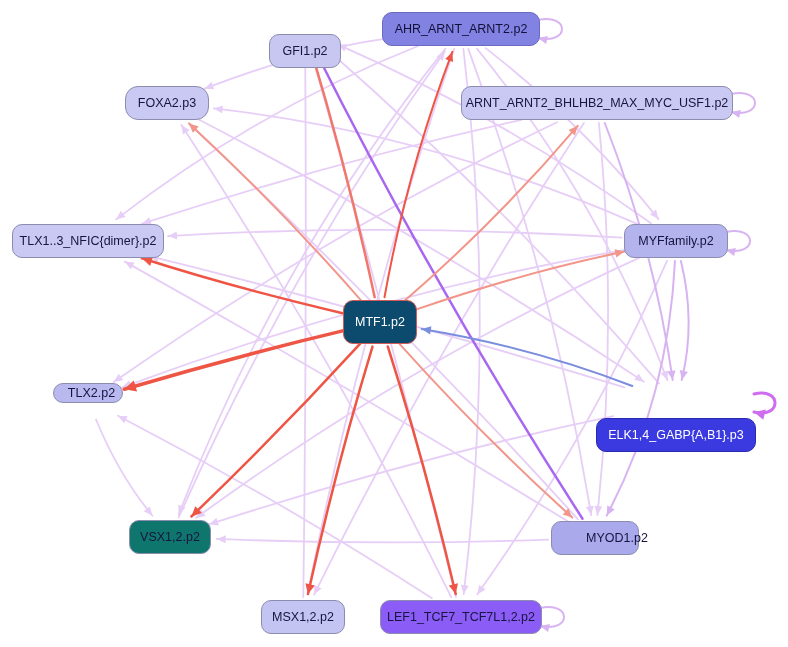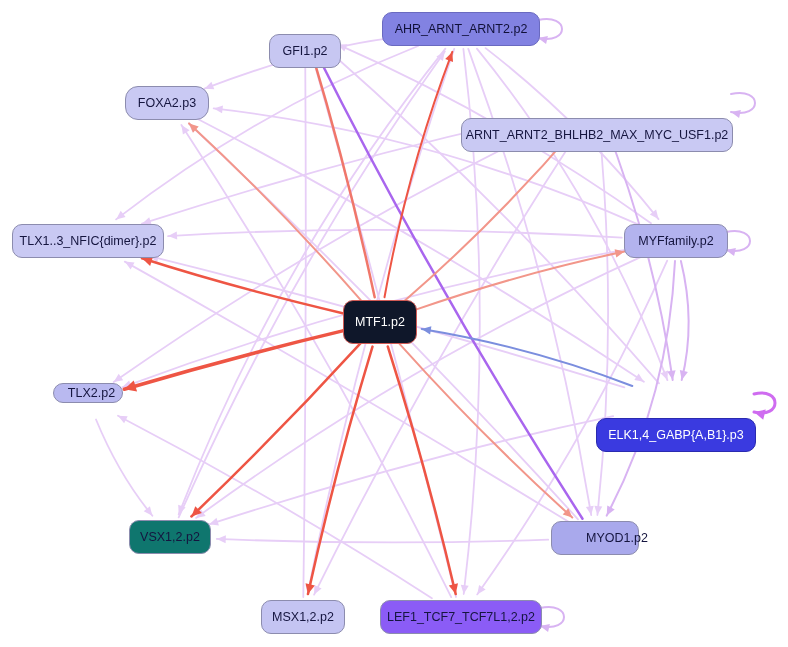--- a/index.html
+++ b/index.html
@@ -131,24 +131,24 @@
       <polygon points="191.4,516.5 195.3,506.2 201.9,513.0" fill="#ee5544"></polygon>
       <path d="M 372.5 346.6 Q 335.7 468.0 308.0 594.1" fill="none" stroke="#ee5544" stroke-width="2.5" stroke-linecap="round"></path>
       <polygon points="308.0,594.1 305.5,583.3 314.8,585.4" fill="#ee5544"></polygon>
       <path d="M 387.8 346.5 Q 426.3 467.9 455.7 594.0" fill="none" stroke="#ee5544" stroke-width="2.5" stroke-linecap="round"></path>
       <polygon points="455.7,594.0 448.8,585.4 458.0,583.2" fill="#ee5544"></polygon>
     </svg>
   <div class="node-layer">
       <div class="node" style="left: 269px; top: 13px; width: 72px; height: 34px; background: rgb(199, 199, 242); border-color: rgb(140, 140, 174); color: rgb(21, 21, 63); margin-top: 21px;">GFI1.p2</div>
       <div class="node" style="left: 382px; top: 12px; width: 158px; height: 34px; background: rgb(130, 130, 226); border-color: rgb(106, 106, 192); color: rgb(16, 16, 56);">AHR_ARNT_ARNT2.p2</div>
       <div class="node" style="left: 125px; top: 86px; width: 84px; height: 34px; background: rgb(201, 201, 243); border-color: rgb(140, 140, 174); color: rgb(21, 21, 63); border-radius: 13px;">FOXA2.p3</div>
-      <div class="node" style="left: 461px; top: 86px; width: 272px; height: 34px; background: rgb(201, 201, 243); border-color: rgb(140, 140, 174); color: rgb(21, 21, 63); margin-top: 32px;">ARNT_ARNT2_BHLHB2_MAX_MYC_USF1.p2</div>
+      <div class="node" style="left: 461px; top: 86px; width: 272px; height: 34px; background: rgb(201, 201, 243); border-color: rgb(140, 140, 174); color: rgb(21, 21, 63);">ARNT_ARNT2_BHLHB2_MAX_MYC_USF1.p2</div>
       <div class="node" style="left: 12px; top: 224px; width: 152px; height: 34px; background: rgb(201, 201, 243); border-color: rgb(140, 140, 174); color: rgb(21, 21, 63);">TLX1..3_NFIC{dimer}.p2</div>
       <div class="node" style="left: 624px; top: 224px; width: 104px; height: 34px; background: rgb(179, 179, 238); border-color: rgb(140, 140, 174); color: rgb(21, 21, 63);">MYFfamily.p2</div>
-      <div class="node" style="left: 343px; top: 300px; width: 74px; height: 44px; background: #0f172a; border-color: rgb(208, 90, 85); color: rgb(255, 255, 255);">MTF1.p2</div>
+      <div class="node" style="left: 343px; top: 300px; width: 74px; height: 44px; background: #0c4a6e; border-color: rgb(208, 90, 85); color: rgb(255, 255, 255);">MTF1.p2</div>
       <div class="node" style="left: 53px; top: 383px; width: 70px; height: 20px; background: rgb(185, 185, 240); border-color: rgb(140, 140, 174); color: rgb(21, 21, 63); padding-left: 7px;">TLX2.p2</div>
       <div class="node" style="left: 596px; top: 386px; width: 160px; height: 34px; background: rgb(58, 58, 224); border-color: rgb(42, 42, 176); color: rgb(255, 255, 255); margin-top: 32px;">ELK1,4_GABP{A,B1}.p3</div>
       <div class="node" style="left: 129px; top: 520px; width: 82px; height: 34px; background: #0f766e; border-color: rgb(140, 140, 174); color: rgb(21, 21, 63);">VSX1,2.p2</div>
       <div class="node" style="left: 551px; top: 521px; width: 88px; height: 34px; background: rgb(169, 169, 236); border-color: rgb(140, 140, 174); color: rgb(21, 21, 63); padding-left: 44px;">MYOD1.p2</div>
       <div class="node" style="left: 261px; top: 600px; width: 84px; height: 34px; background: rgb(196, 196, 242); border-color: rgb(140, 140, 174); color: rgb(21, 21, 63);">MSX1,2.p2</div>
       <div class="node" style="left: 380px; top: 600px; width: 162px; height: 34px; background: #8b5cf6; border-color: rgb(140, 140, 174); color: rgb(21, 21, 63);">LEF1_TCF7_TCF7L1,2.p2</div>
     </div>
 </div>
 
 </body></html>

